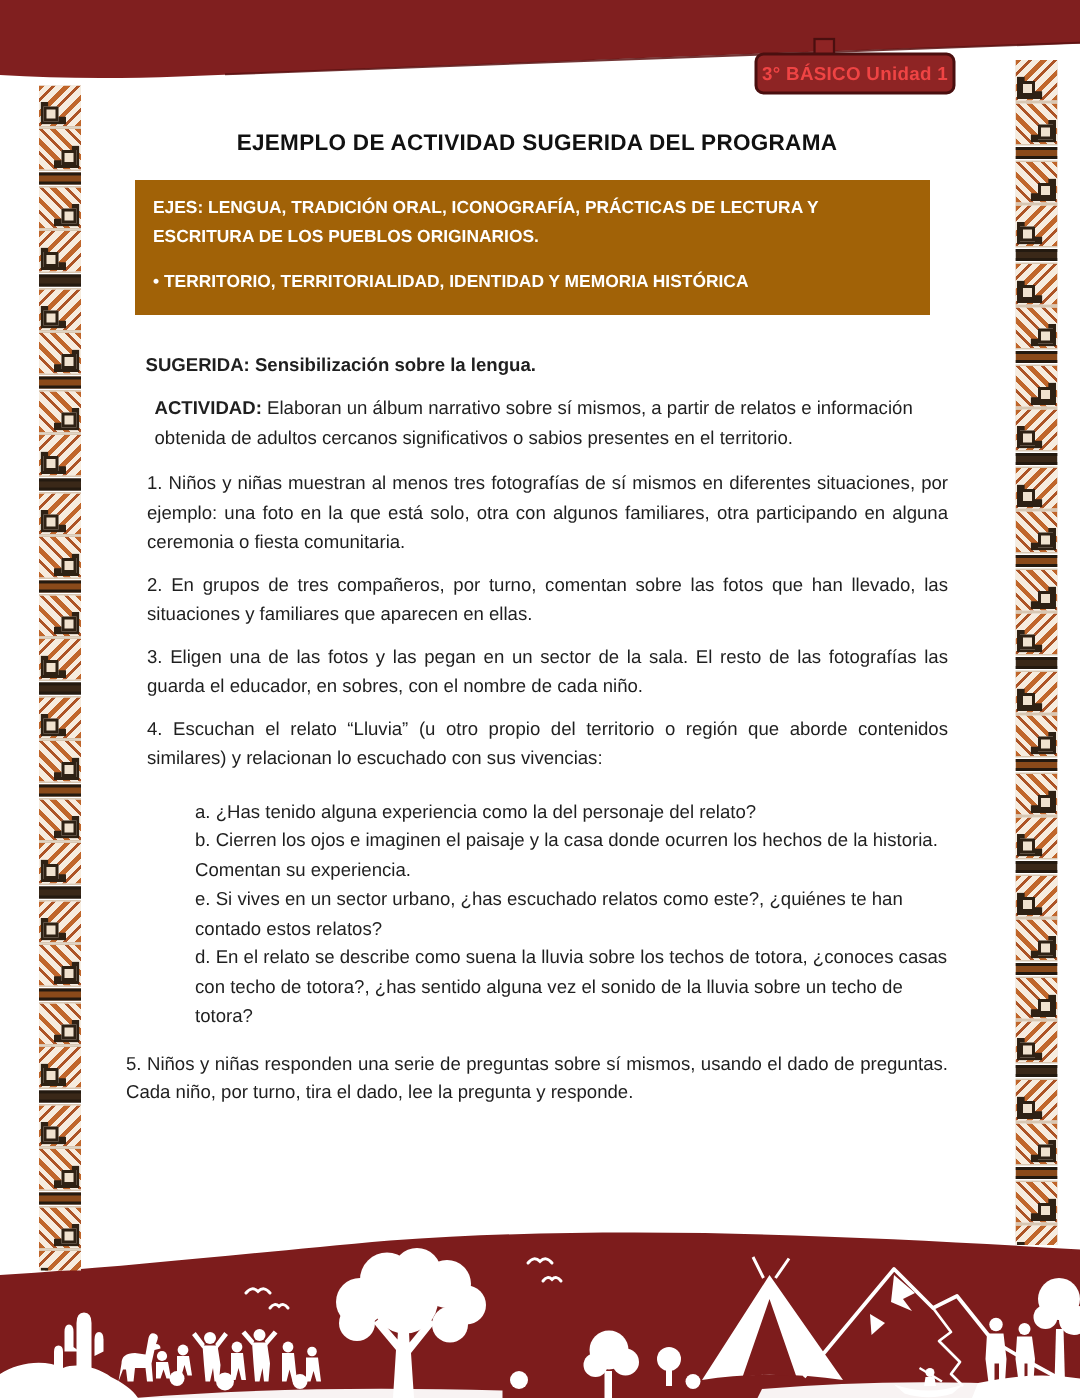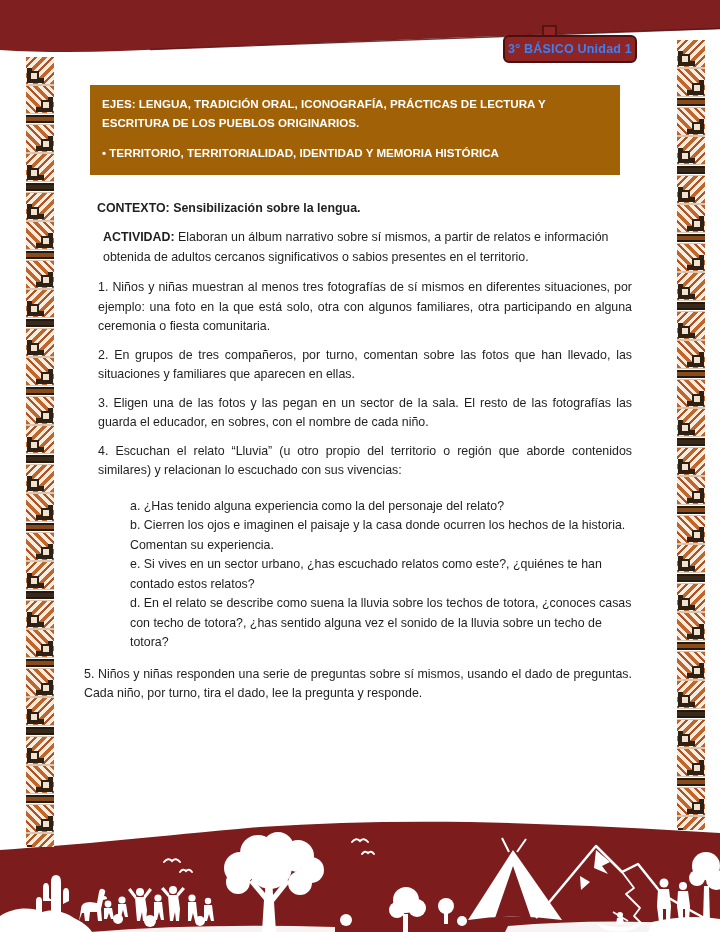--- a/index.html
+++ b/index.html
@@ -5,21 +5,21 @@
   html,body{margin:0;padding:0;background:#e9e9e9;}
   .page{
     position:relative;width:720px;height:932px;margin:0 auto;background:#ffffff;
     overflow:hidden;font-family:"Liberation Sans",sans-serif;color:#1f1f1f;
   }
   
   .top-svg{position:absolute;top:0;left:0;z-index:1;display:block;}
   .badge-label{
     position:absolute;left:504px;top:36px;width:132px;height:26px;z-index:2;
     display:flex;align-items:center;justify-content:center;
-    color:#3b82f6;font-size:12.5px;font-weight:600;letter-spacing:.2px;white-space:nowrap;
+    color:#ef4444;font-size:12.5px;font-weight:600;letter-spacing:.2px;white-space:nowrap;
   }
   
   .bottom-svg{position:absolute;top:820px;left:0;z-index:1;display:block;}
   
   .side-border{position:absolute;width:28px;z-index:5;overflow:hidden;
     display:flex;flex-direction:column;}
   .side-border.left{left:26px;top:57px;height:790px;}
   .side-border.right{left:677px;top:40px;height:790px;}
   .tile{flex:0 0 27px;width:28px;height:27px;margin-bottom:2px;position:relative;
     background:repeating-linear-gradient(135deg,#c0662b 0 3px,#f6ecdf 3px 6px,#ad5426 6px 8px,#f6ecdf 8px 12px);
@@ -135,27 +135,28 @@
       <div class="tile"></div>
       <div class="pbar dark"></div>
       <div class="tile"></div>
       <div class="tile flip"></div>
       <div class="pbar"></div>
       <div class="tile flip"></div>
       <div class="tile"></div>
     </div>
 
   <div class="content">
+    <h1 class="title">EJEMPLO DE ACTIVIDAD SUGERIDA DEL PROGRAMA</h1>
 
     <div class="ejes-box">
       <p>EJES: LENGUA, TRADICIÓN ORAL, ICONOGRAFÍA, PRÁCTICAS DE LECTURA Y ESCRITURA DE LOS PUEBLOS ORIGINARIOS.</p>
       <p>• TERRITORIO, TERRITORIALIDAD, IDENTIDAD Y MEMORIA HISTÓRICA</p>
     </div>
 
-    <p class="contexto"><span class="b">CONTEXTO:</span> <span class="b">Sensibilización sobre la lengua.</span></p>
+    <p class="contexto"><span class="b">SUGERIDA:</span> <span class="b">Sensibilización sobre la lengua.</span></p>
 
     <p class="actividad"><span class="b">ACTIVIDAD:</span> <span>Elaboran un álbum narrativo sobre sí mismos, a partir de relatos e información obtenida de adultos cercanos significativos o sabios presentes en el territorio.</span></p>
 
 
     <p class="step"><span>1.</span> <span>Niños y niñas muestran al menos tres fotografías de sí mismos en diferentes situaciones, por ejemplo: una foto en la que está solo, otra con algunos familiares, otra participando en alguna ceremonia o fiesta comunitaria.</span></p>
 
     <p class="step"><span>2.</span> <span>En grupos de tres compañeros, por turno, comentan sobre las fotos que han llevado, las situaciones y familiares que aparecen en ellas.</span></p>
 
     <p class="step"><span>3.</span> <span>Eligen una de las fotos y las pegan en un sector de la sala. El resto de las fotografías las guarda el educador, en sobres, con el nombre de cada niño.</span></p>
 

